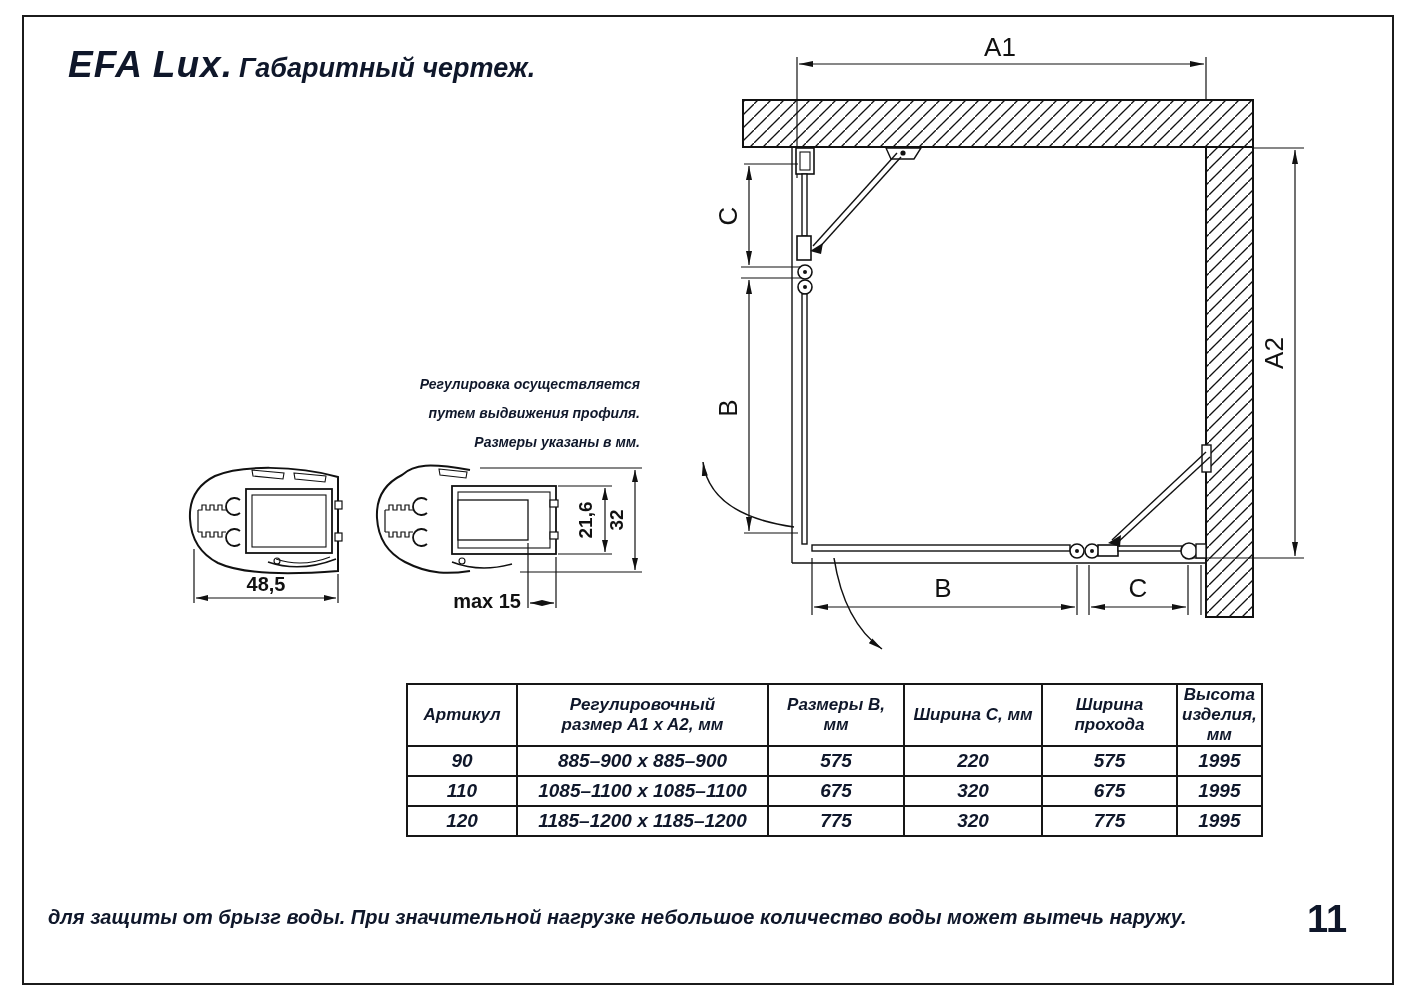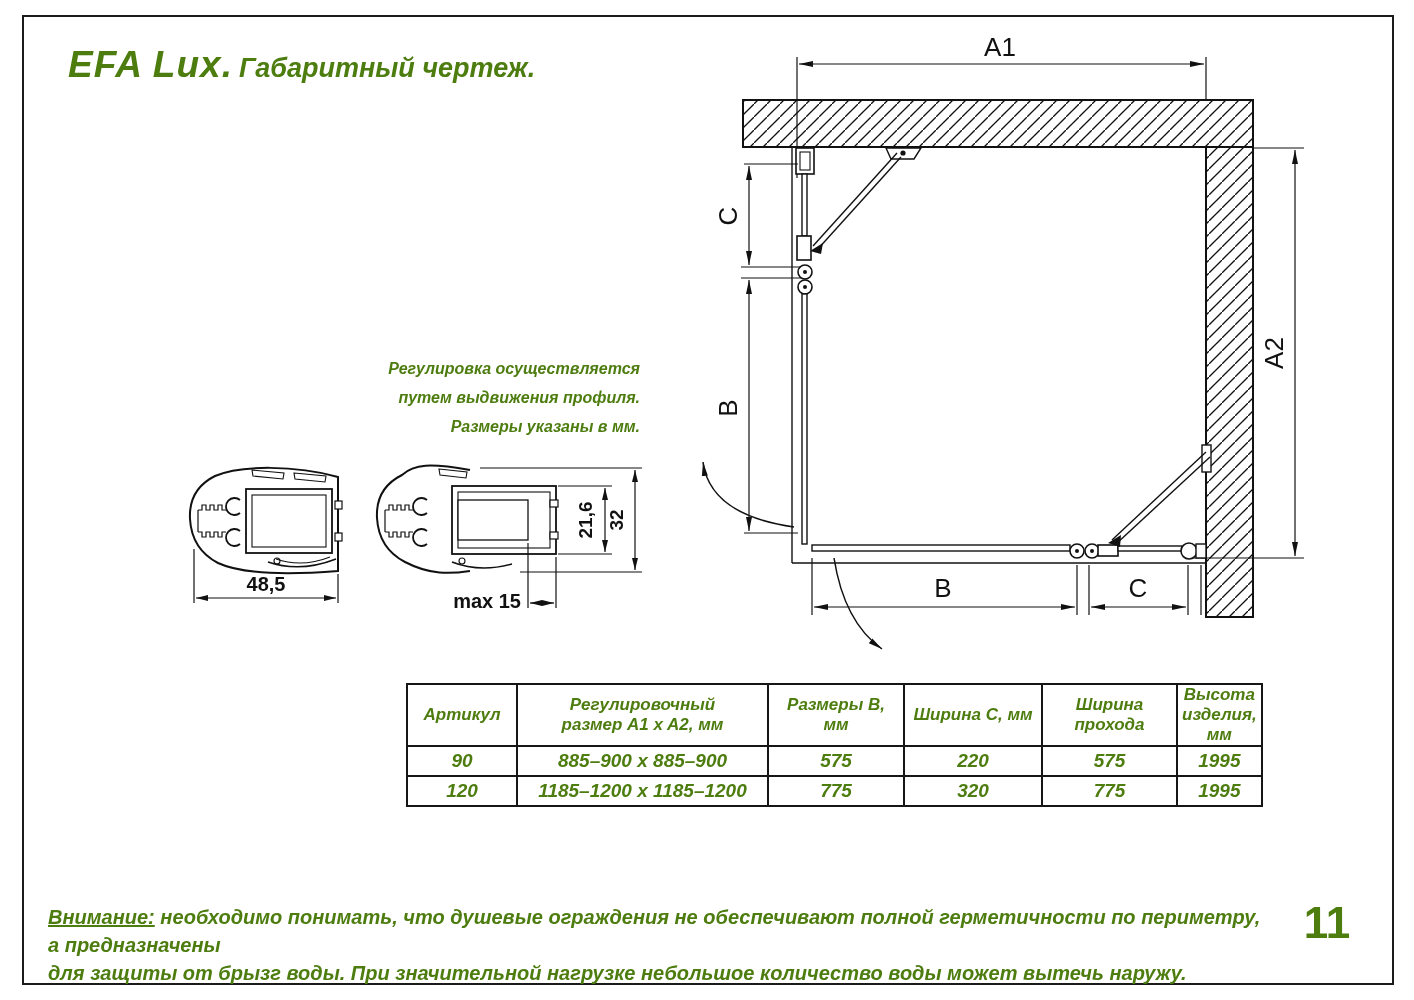--- a/index.html
+++ b/index.html
@@ -1,40 +1,40 @@
 <!DOCTYPE html>
 <html><head>
 <meta charset="utf-8">
 <style>
   html,body{margin:0;padding:0;background:#fff;}
   .page{position:relative;width:1414px;height:1000px;background:#fff;overflow:hidden;
-        font-family:"Liberation Sans",sans-serif;color:#4d7c0f;}
+        font-family:"Liberation Sans",sans-serif;color:#0f172a;}
   .page-border{position:absolute;left:22px;top:15px;width:1368px;height:966px;border:2px solid #1b1b1b;}
   .title{position:absolute;left:68px;top:44px;white-space:nowrap;}
   .title .brand{font-style:italic;font-weight:700;font-size:37px;letter-spacing:1px;}
   .title .rest{font-style:italic;font-weight:700;font-size:27px;margin-left:6px;}
-  .note{position:absolute;top:354px;left:340px;width:300px;text-align:right;
-        font-style:italic;font-weight:700;font-size:16px;line-height:29px;}
+  .note{position:absolute;top:370px;left:340px;width:300px;text-align:right;
+        font-style:italic;font-weight:700;font-size:14px;line-height:29px;}
   .drawing-main{position:absolute;left:690px;top:30px;}
   .drawing-profiles{position:absolute;left:180px;top:452px;}
   svg text{fill:#111;font-family:"Liberation Sans",sans-serif;}
   .dim-label{font-size:26px;}
   .pdim{font-size:20px;font-weight:700;}
   .pdim-s{font-size:19px;font-weight:700;}
   table.spec{position:absolute;left:406px;top:683px;border-collapse:collapse;table-layout:fixed;
              font-style:italic;font-weight:700;}
   table.spec th,table.spec td{border:2px solid #161616;text-align:center;vertical-align:middle;
              white-space:pre-line;padding:0 4px;}
   table.spec th{height:60px;font-size:17px;font-weight:700;}
   table.spec td{height:28px;font-size:19px;}
   .warning{position:absolute;left:48px;top:903px;width:1220px;
            font-style:italic;font-weight:700;font-size:20px;line-height:28px;}
   .warning .u{text-decoration:underline;}
   .pagenum{position:absolute;left:1272px;top:898px;width:110px;text-align:center;
-           font-weight:700;font-size:44px;}
+           font-weight:700;font-size:38px;}
 </style>
 </head>
 <body>
 
 <div class="page">
   <div class="page-border"></div>
 
   <div class="title">
     <span class="brand">EFA Lux.</span><span class="rest">Габаритный чертеж.</span>
   </div>
@@ -241,29 +241,36 @@
     </tr>
     <tr>
       <td>90</td>
       <td>885–900 x 885–900</td>
       <td>575</td>
       <td>220</td>
       <td>575</td>
       <td>1995</td>
     </tr>
     <tr>
+      <td>110</td>
+      <td>1085–1100 x 1085–1100</td>
+      <td>675</td>
+      <td>320</td>
+      <td>675</td>
+      <td>1995</td>
+    </tr>
+    <tr>
       <td>120</td>
       <td>1185–1200 x 1185–1200</td>
       <td>775</td>
       <td>320</td>
       <td>775</td>
       <td>1995</td>
     </tr>
   </tbody>
     </table>
 
   <div class="warning">
-    <div><span class="u">Внимание:</span><span> необходимо понимать, что душевые ограждения не обеспечивают полной герметичности по периметру, а предназначены</span></div>
     <div>для защиты от брызг воды. При значительной нагрузке небольшое количество воды может вытечь наружу.</div>
   </div>
 
   <div class="pagenum">11</div>
 </div>
 
 </body></html>

